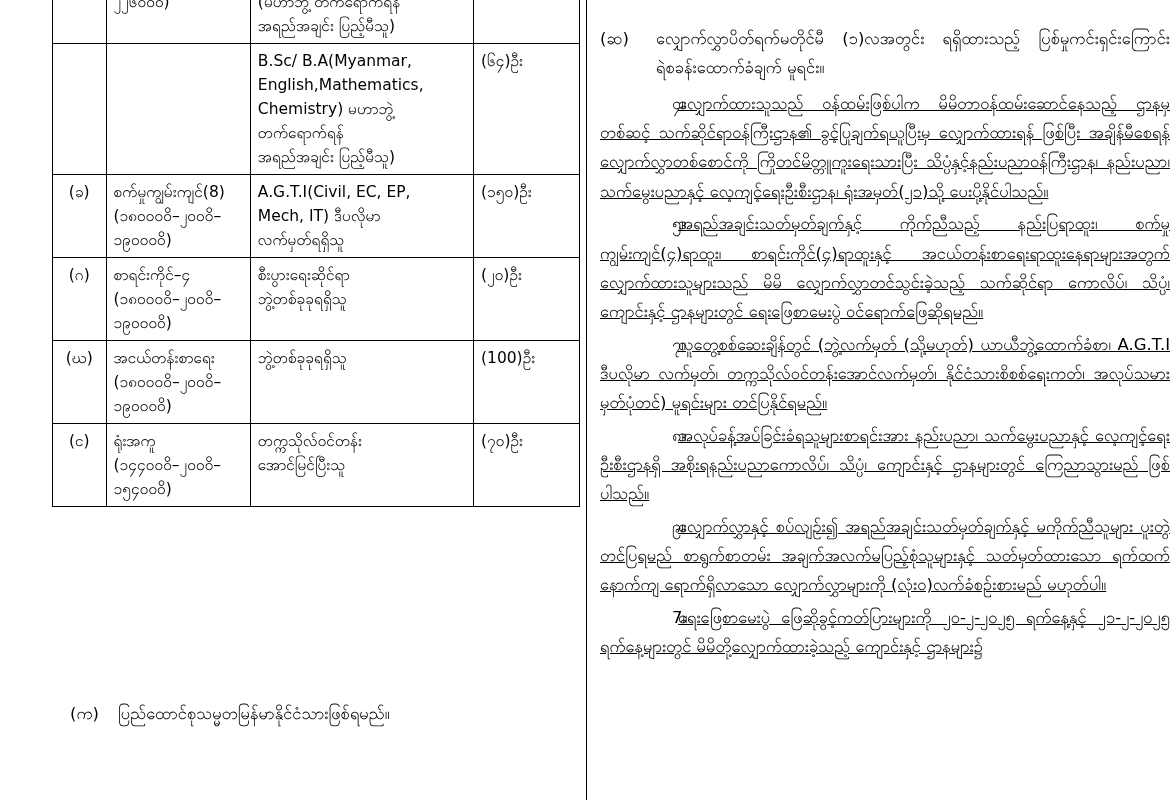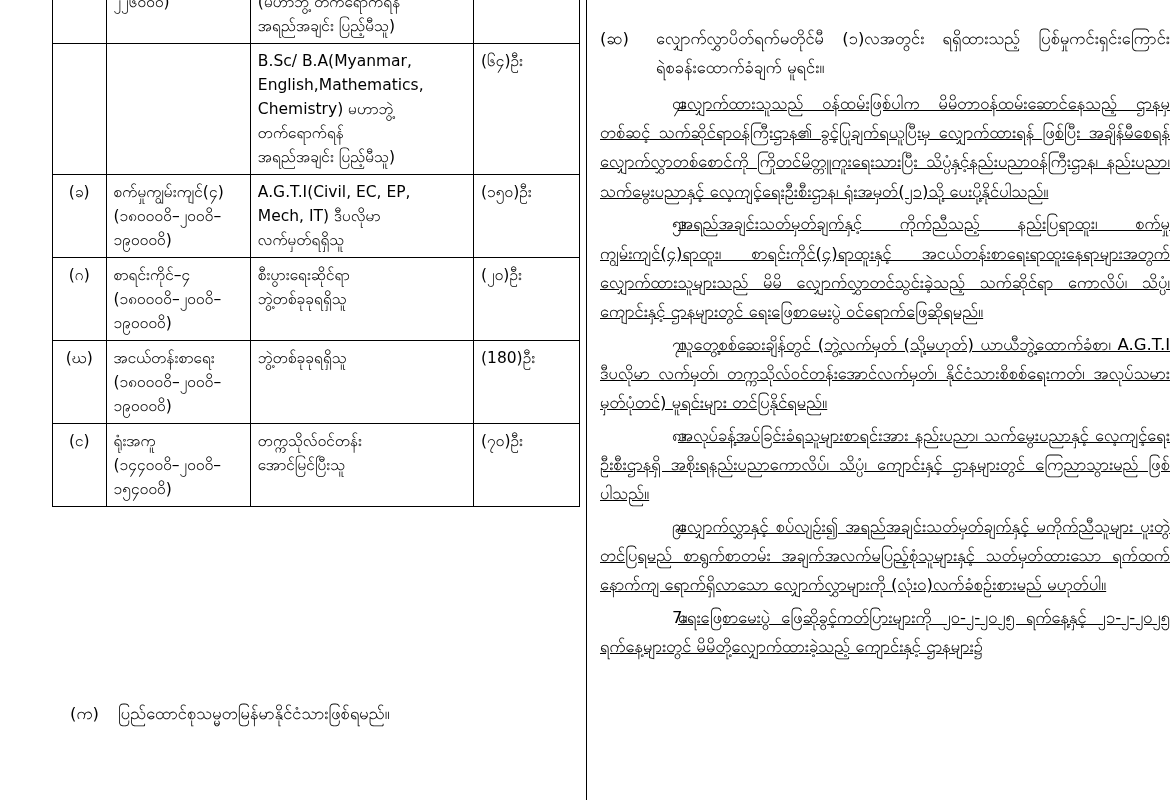--- a/index.html
+++ b/index.html
@@ -154,21 +154,21 @@
           <td class="c-post" style="white-space:pre-line"></td>
           <td class="c-qual" style="white-space:pre-line">B.Sc/ B.A(Myanmar,
 English,Mathematics,
 Chemistry) မဟာဘွဲ့
 တက်ရောက်ရန်
 အရည်အချင်း ပြည့်မီသူ)</td>
           <td class="c-num">(၆၄)ဦး</td>
         </tr>
         <tr>
           <td class="c-no">(ခ)</td>
-          <td class="c-post" style="white-space:pre-line">စက်မှုကျွမ်းကျင်(၄)
+          <td class="c-post" style="white-space:pre-line">စက်မှုကျွမ်းကျင်(8)
 (၁၈၀၀၀ဝိ–၂၀၀ဝိ–
 ၁၉၀၀၀ဝိ)</td>
           <td class="c-qual" style="white-space:pre-line">A.G.T.I(Civil, EC, EP,
 Mech, IT) ဒီပလိုမာ
 လက်မှတ်ရရှိသူ</td>
           <td class="c-num">(၁၅၀)ဦး</td>
         </tr>
         <tr>
           <td class="c-no">(ဂ)</td>
           <td class="c-post" style="white-space:pre-line">စာရင်းကိုင်–၄
@@ -177,21 +177,21 @@
           <td class="c-qual" style="white-space:pre-line">စီးပွားရေးဆိုင်ရာ
 ဘွဲ့တစ်ခုခုရရှိသူ</td>
           <td class="c-num">(၂၀)ဦး</td>
         </tr>
         <tr>
           <td class="c-no">(ဃ)</td>
           <td class="c-post" style="white-space:pre-line">အငယ်တန်းစာရေး
 (၁၈၀၀၀ဝိ–၂၀၀ဝိ–
 ၁၉၀၀၀ဝိ)</td>
           <td class="c-qual" style="white-space:pre-line">ဘွဲ့တစ်ခုခုရရှိသူ</td>
-          <td class="c-num">(180)ဦး</td>
+          <td class="c-num">(100)ဦး</td>
         </tr>
         <tr>
           <td class="c-no">(င)</td>
           <td class="c-post" style="white-space:pre-line">ရုံးအကူ
 (၁၄၄၀၀ဝိ–၂၀၀ဝိ–
 ၁၅၄၀၀ဝိ)</td>
           <td class="c-qual" style="white-space:pre-line">တက္ကသိုလ်ဝင်တန်း
 အောင်မြင်ပြီးသူ</td>
           <td class="c-num">(၇၀)ဦး</td>
         </tr>

